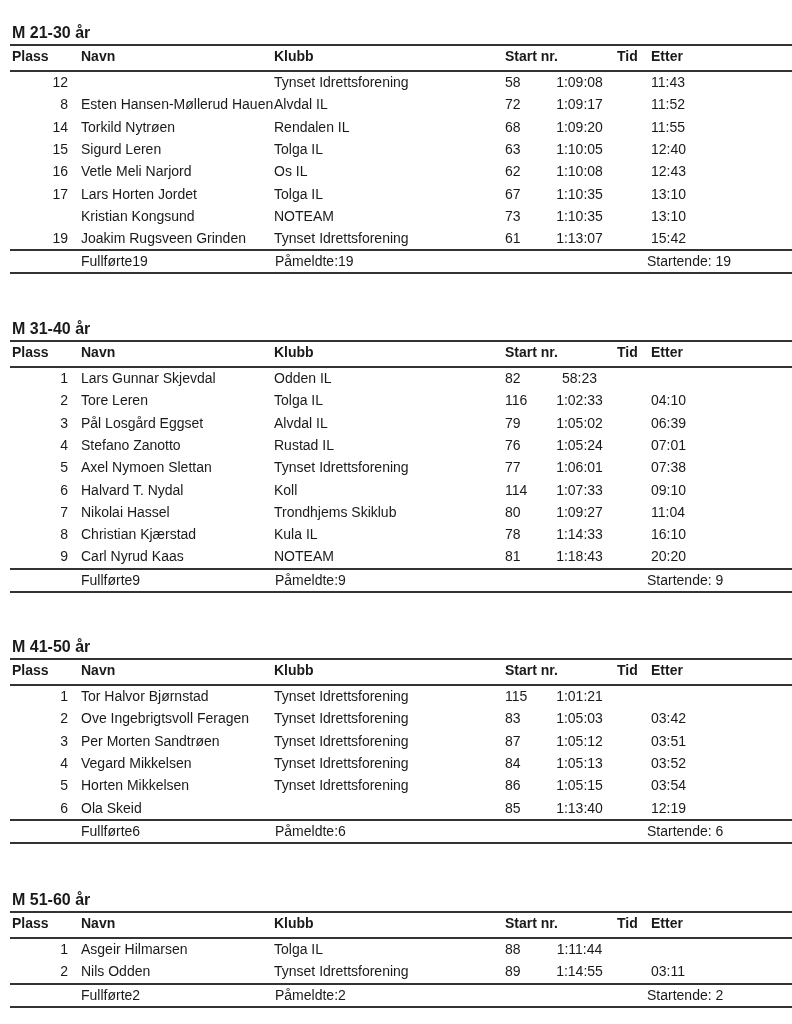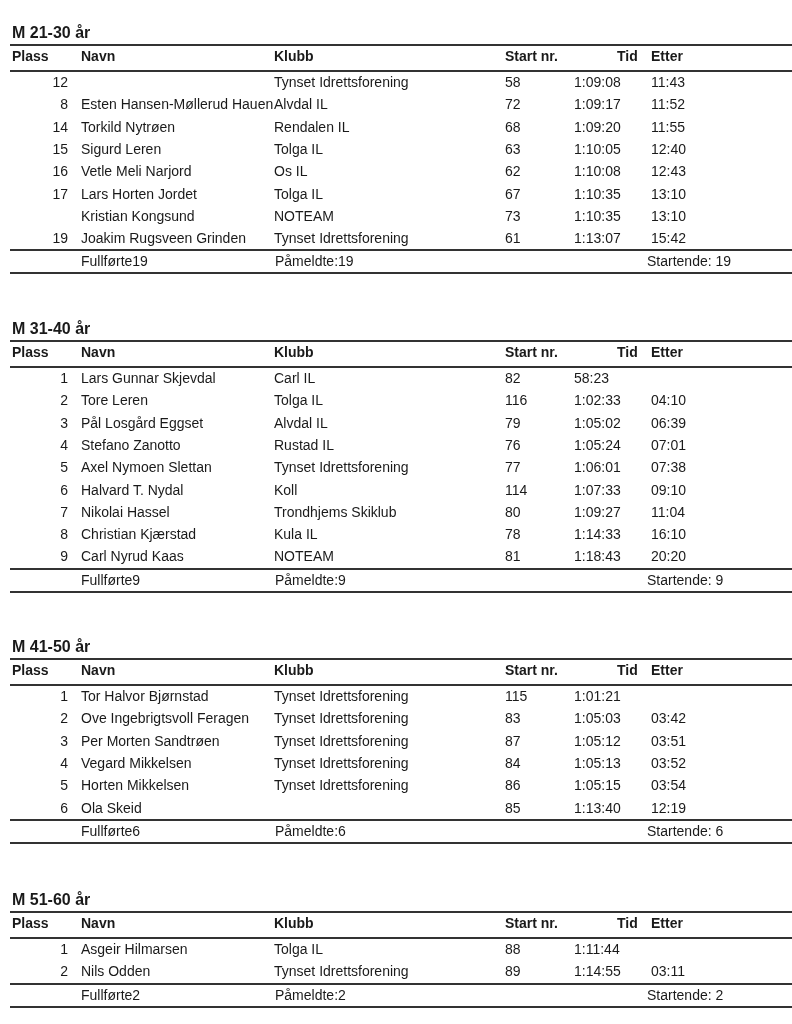--- a/index.html
+++ b/index.html
@@ -10,21 +10,21 @@
   .rule { position: absolute; left: 10px; right: 0; height: 0; border-top: 2px solid #333; }
   .hdr { position: absolute; left: 0; right: 0; height: 18px; font-weight: bold; font-size: 14px; }
   .row { position: absolute; left: 0; right: 0; height: 22px; font-size: 14px; line-height: 22px; }
   .c { position: absolute; white-space: nowrap; }
   .c-plass-h { left: 12px; }
   .c-plass { left: 40px; width: 28px; text-align: right; }
   .c-navn { left: 81px; }
   .c-klubb { left: 274px; }
   .c-start { left: 505px; }
   .c-tid-h { left: 617px; }
-  .c-tid { left: 574px; width: 87px; text-align: left; }
+  .c-tid { left: 536px; width: 87px; text-align: center; }
   .c-etter { left: 651px; }
   .c-fullf { left: 81px; }
   .c-pamel { left: 275px; }
   .c-startende { left: 647px; }
 </style>
 </head>
 <body>
 
 <div id="doc">
     <div class="section" style="top: 24px;">
@@ -118,21 +118,21 @@
       <span class="c c-navn">Navn</span>
       <span class="c c-klubb">Klubb</span>
       <span class="c c-start">Start nr.</span>
       <span class="c c-tid-h">Tid</span>
       <span class="c c-etter">Etter</span>
     </div>
       <div class="rule" style="top:46px"></div>
       <div class="row" style="top:47px">
         <span class="c c-plass">1</span>
         <span class="c c-navn">Lars Gunnar Skjevdal</span>
-        <span class="c c-klubb">Carl IL</span>
+        <span class="c c-klubb">Odden IL</span>
         <span class="c c-start">82</span>
         <span class="c c-tid">58:23</span>
         <span class="c c-etter"></span>
       </div>
       <div class="row" style="top:69.3px">
         <span class="c c-plass">2</span>
         <span class="c c-navn">Tore Leren</span>
         <span class="c c-klubb">Tolga IL</span>
         <span class="c c-start">116</span>
         <span class="c c-tid">1:02:33</span>

